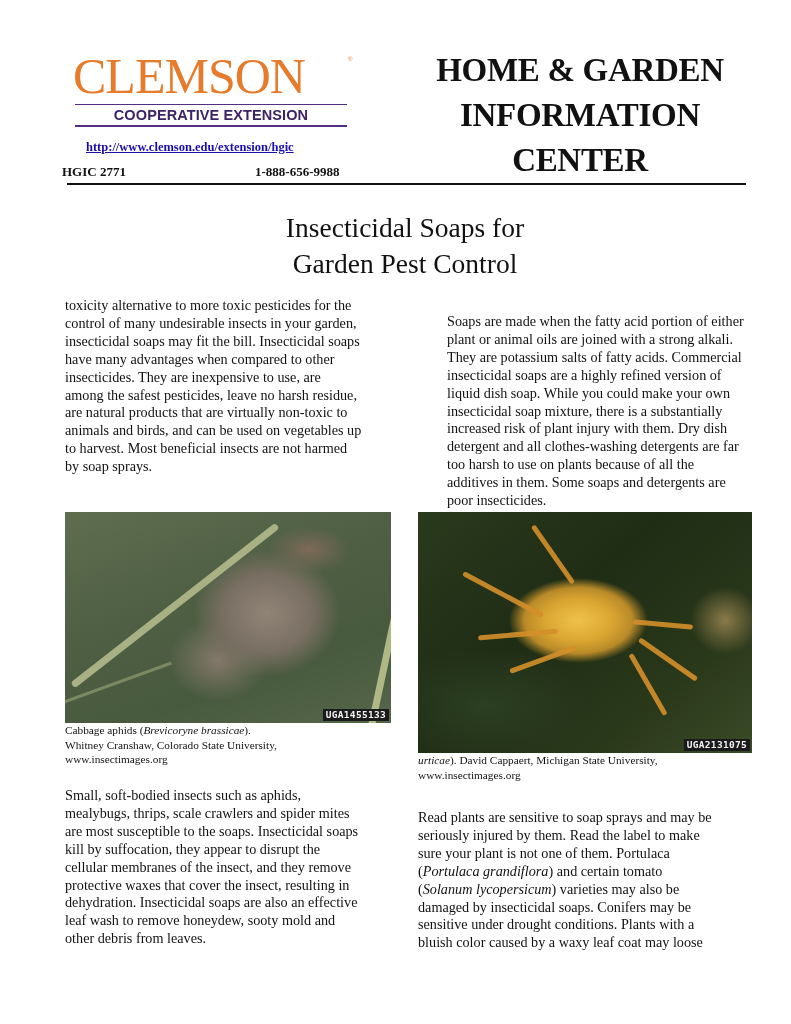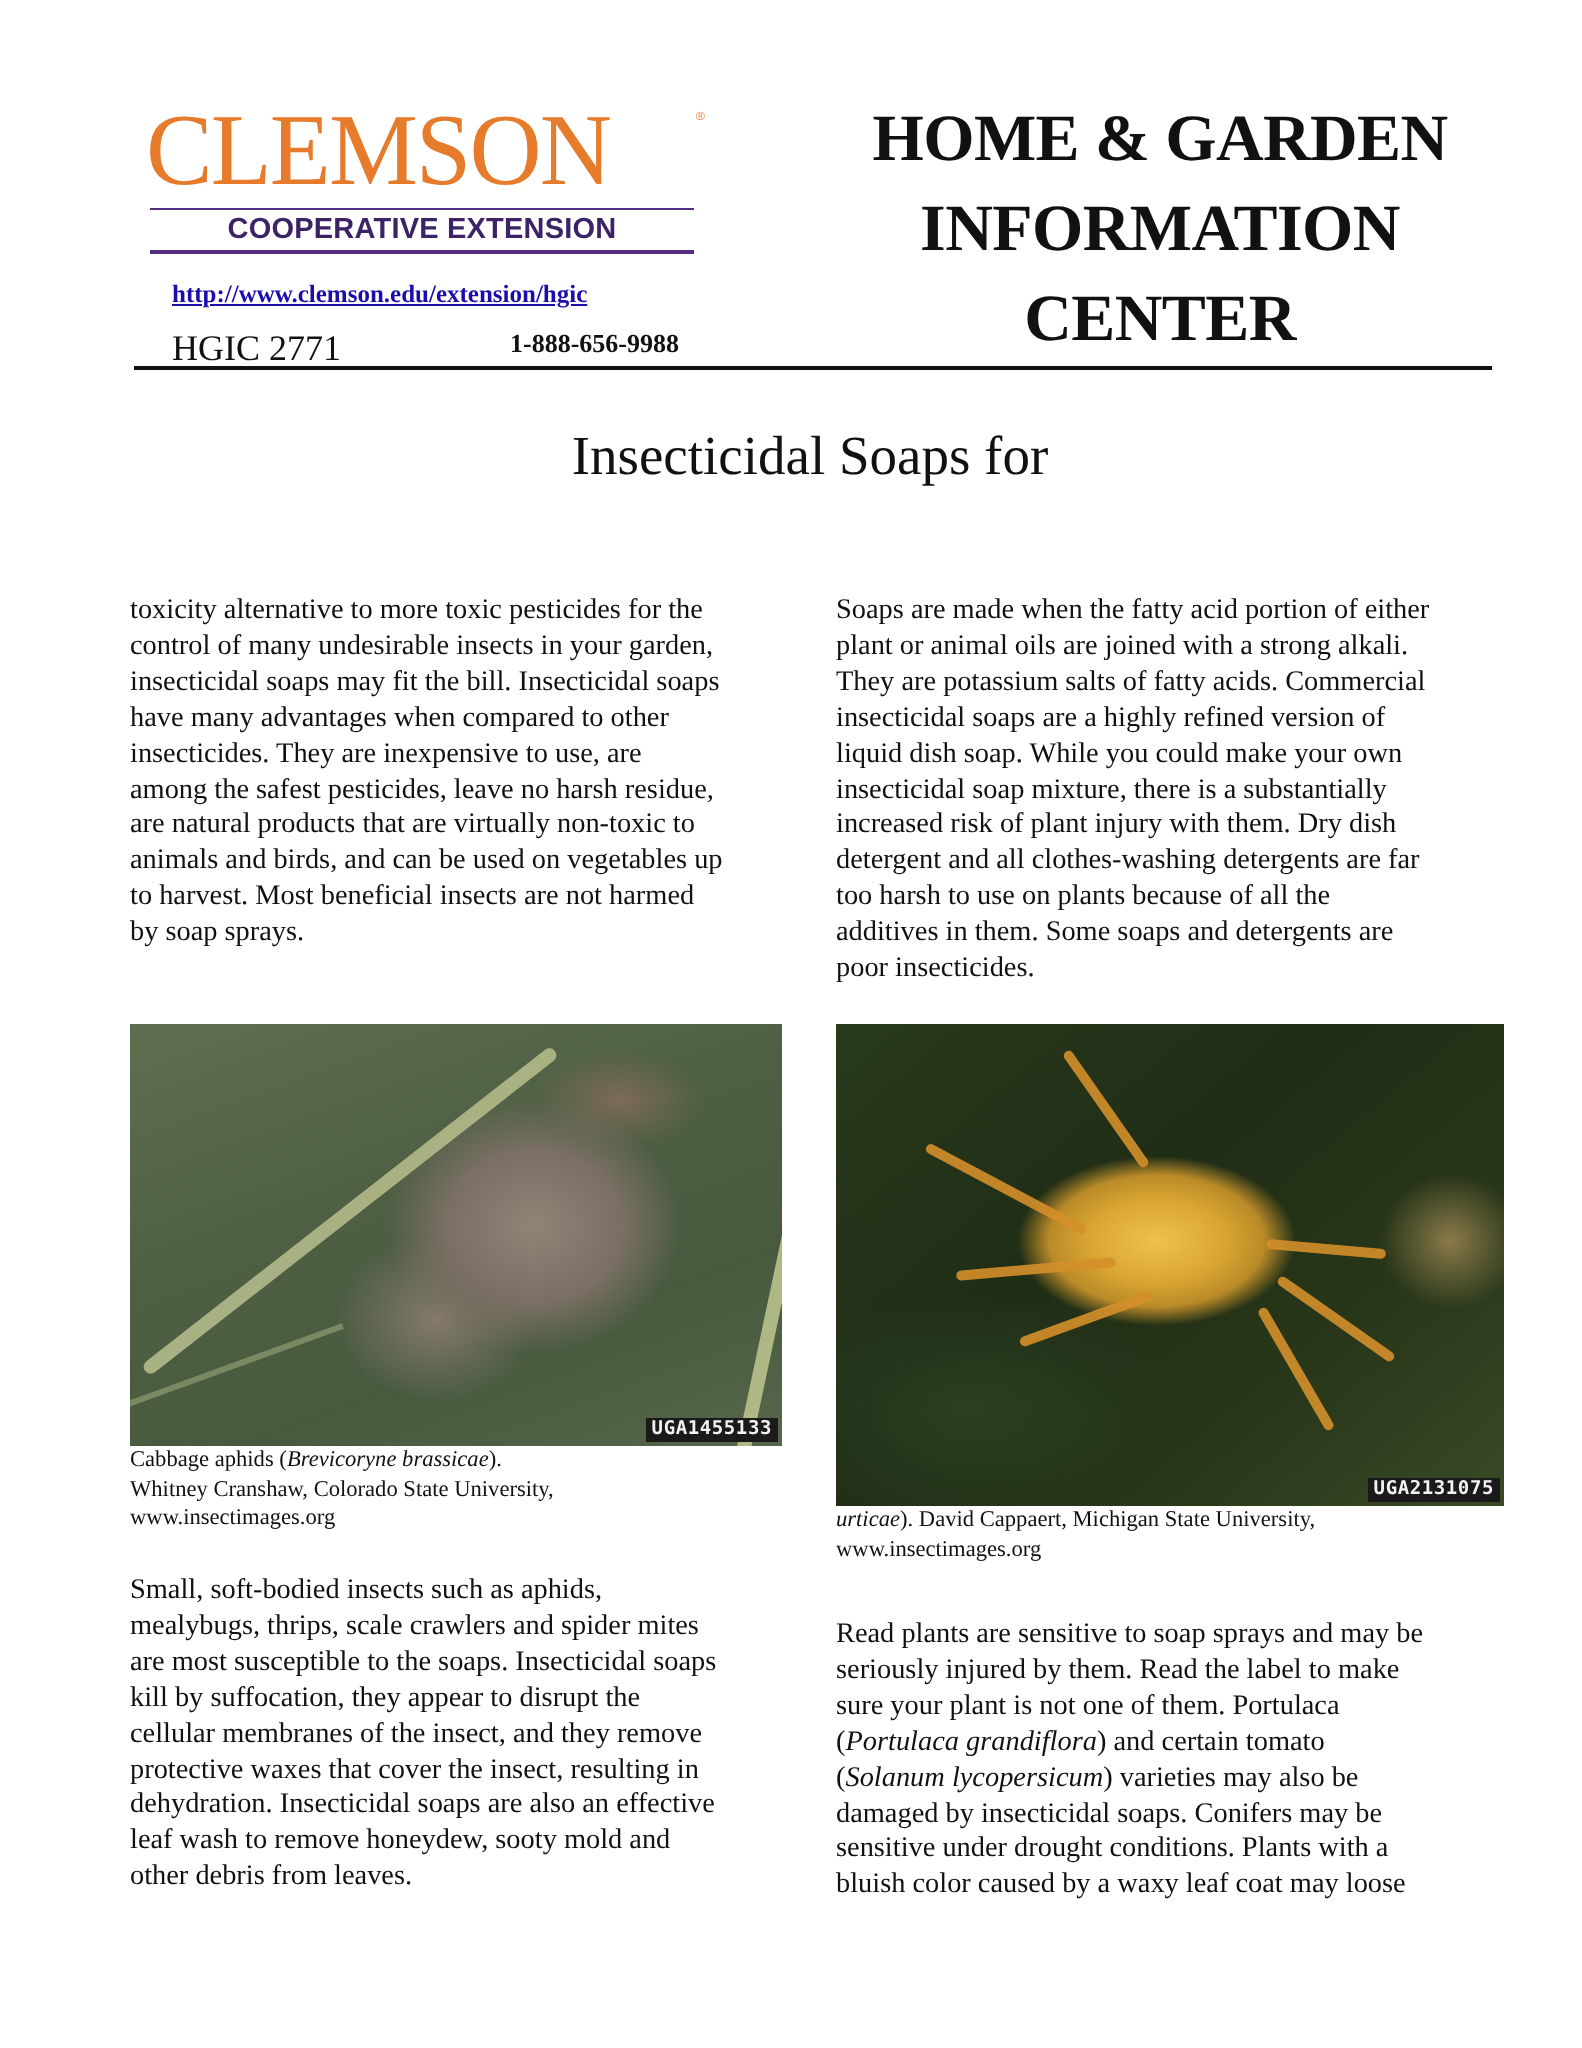--- a/index.html
+++ b/index.html
@@ -69,24 +69,24 @@
       top: 140px;
       width: 260px;
       font-family: "Liberation Serif", serif;
       font-weight: bold;
       font-size: 12.5px;
       color: #1a0dab;
       text-decoration: underline;
       white-space: nowrap;
     }
     .hgic-code {
-      left: 86px;
+      left: 62px;
       top: 164px;
-      font-weight: normal;
-      font-size: 18px;
+      font-weight: bold;
+      font-size: 13px;
       white-space: nowrap;
     }
     .hgic-phone {
       left: 255px;
       top: 164px;
       font-weight: bold;
       font-size: 13px;
       white-space: nowrap;
     }
     .hgic-title {
@@ -124,21 +124,21 @@
     .para {
       font-size: 14.2px;
       line-height: 17.9px;
       white-space: nowrap;
     }
     .para div { white-space: nowrap; }
     .col-left { left: 65px; width: 330px; }
     .col-right { left: 418px; width: 340px; }
 
     .p1 { top: 297px; }
-    .p2 { top: 297px; }
+    .p2 { top: 313px; margin-left: 29px; }
     .p3 { top: 787px; }
     .p4 { top: 809px; }
 
     
     .photo {
       overflow: hidden;
     }
     .photo-aphids {
       left: 65px;
       top: 512px;
@@ -217,20 +217,21 @@
 
 <div class="abs hgic-title">
   <div>HOME &amp; GARDEN</div>
   <div>INFORMATION</div>
   <div>CENTER</div>
 </div>
 <div class="abs header-rule"></div>
 
 <div class="abs doc-title">
   <div>Insecticidal Soaps for</div>
+  <div>Garden Pest Control</div>
 </div>
 
 <div class="abs para col-left p1">
   <div>toxicity alternative to more toxic pesticides for the</div>
   <div>control of many undesirable insects in your garden,</div>
   <div>insecticidal soaps may fit the bill. Insecticidal soaps</div>
   <div>have many advantages when compared to other</div>
   <div>insecticides. They are inexpensive to use, are</div>
   <div>among the safest pesticides, leave no harsh residue,</div>
   <div>are natural products that are virtually non-toxic to</div>

